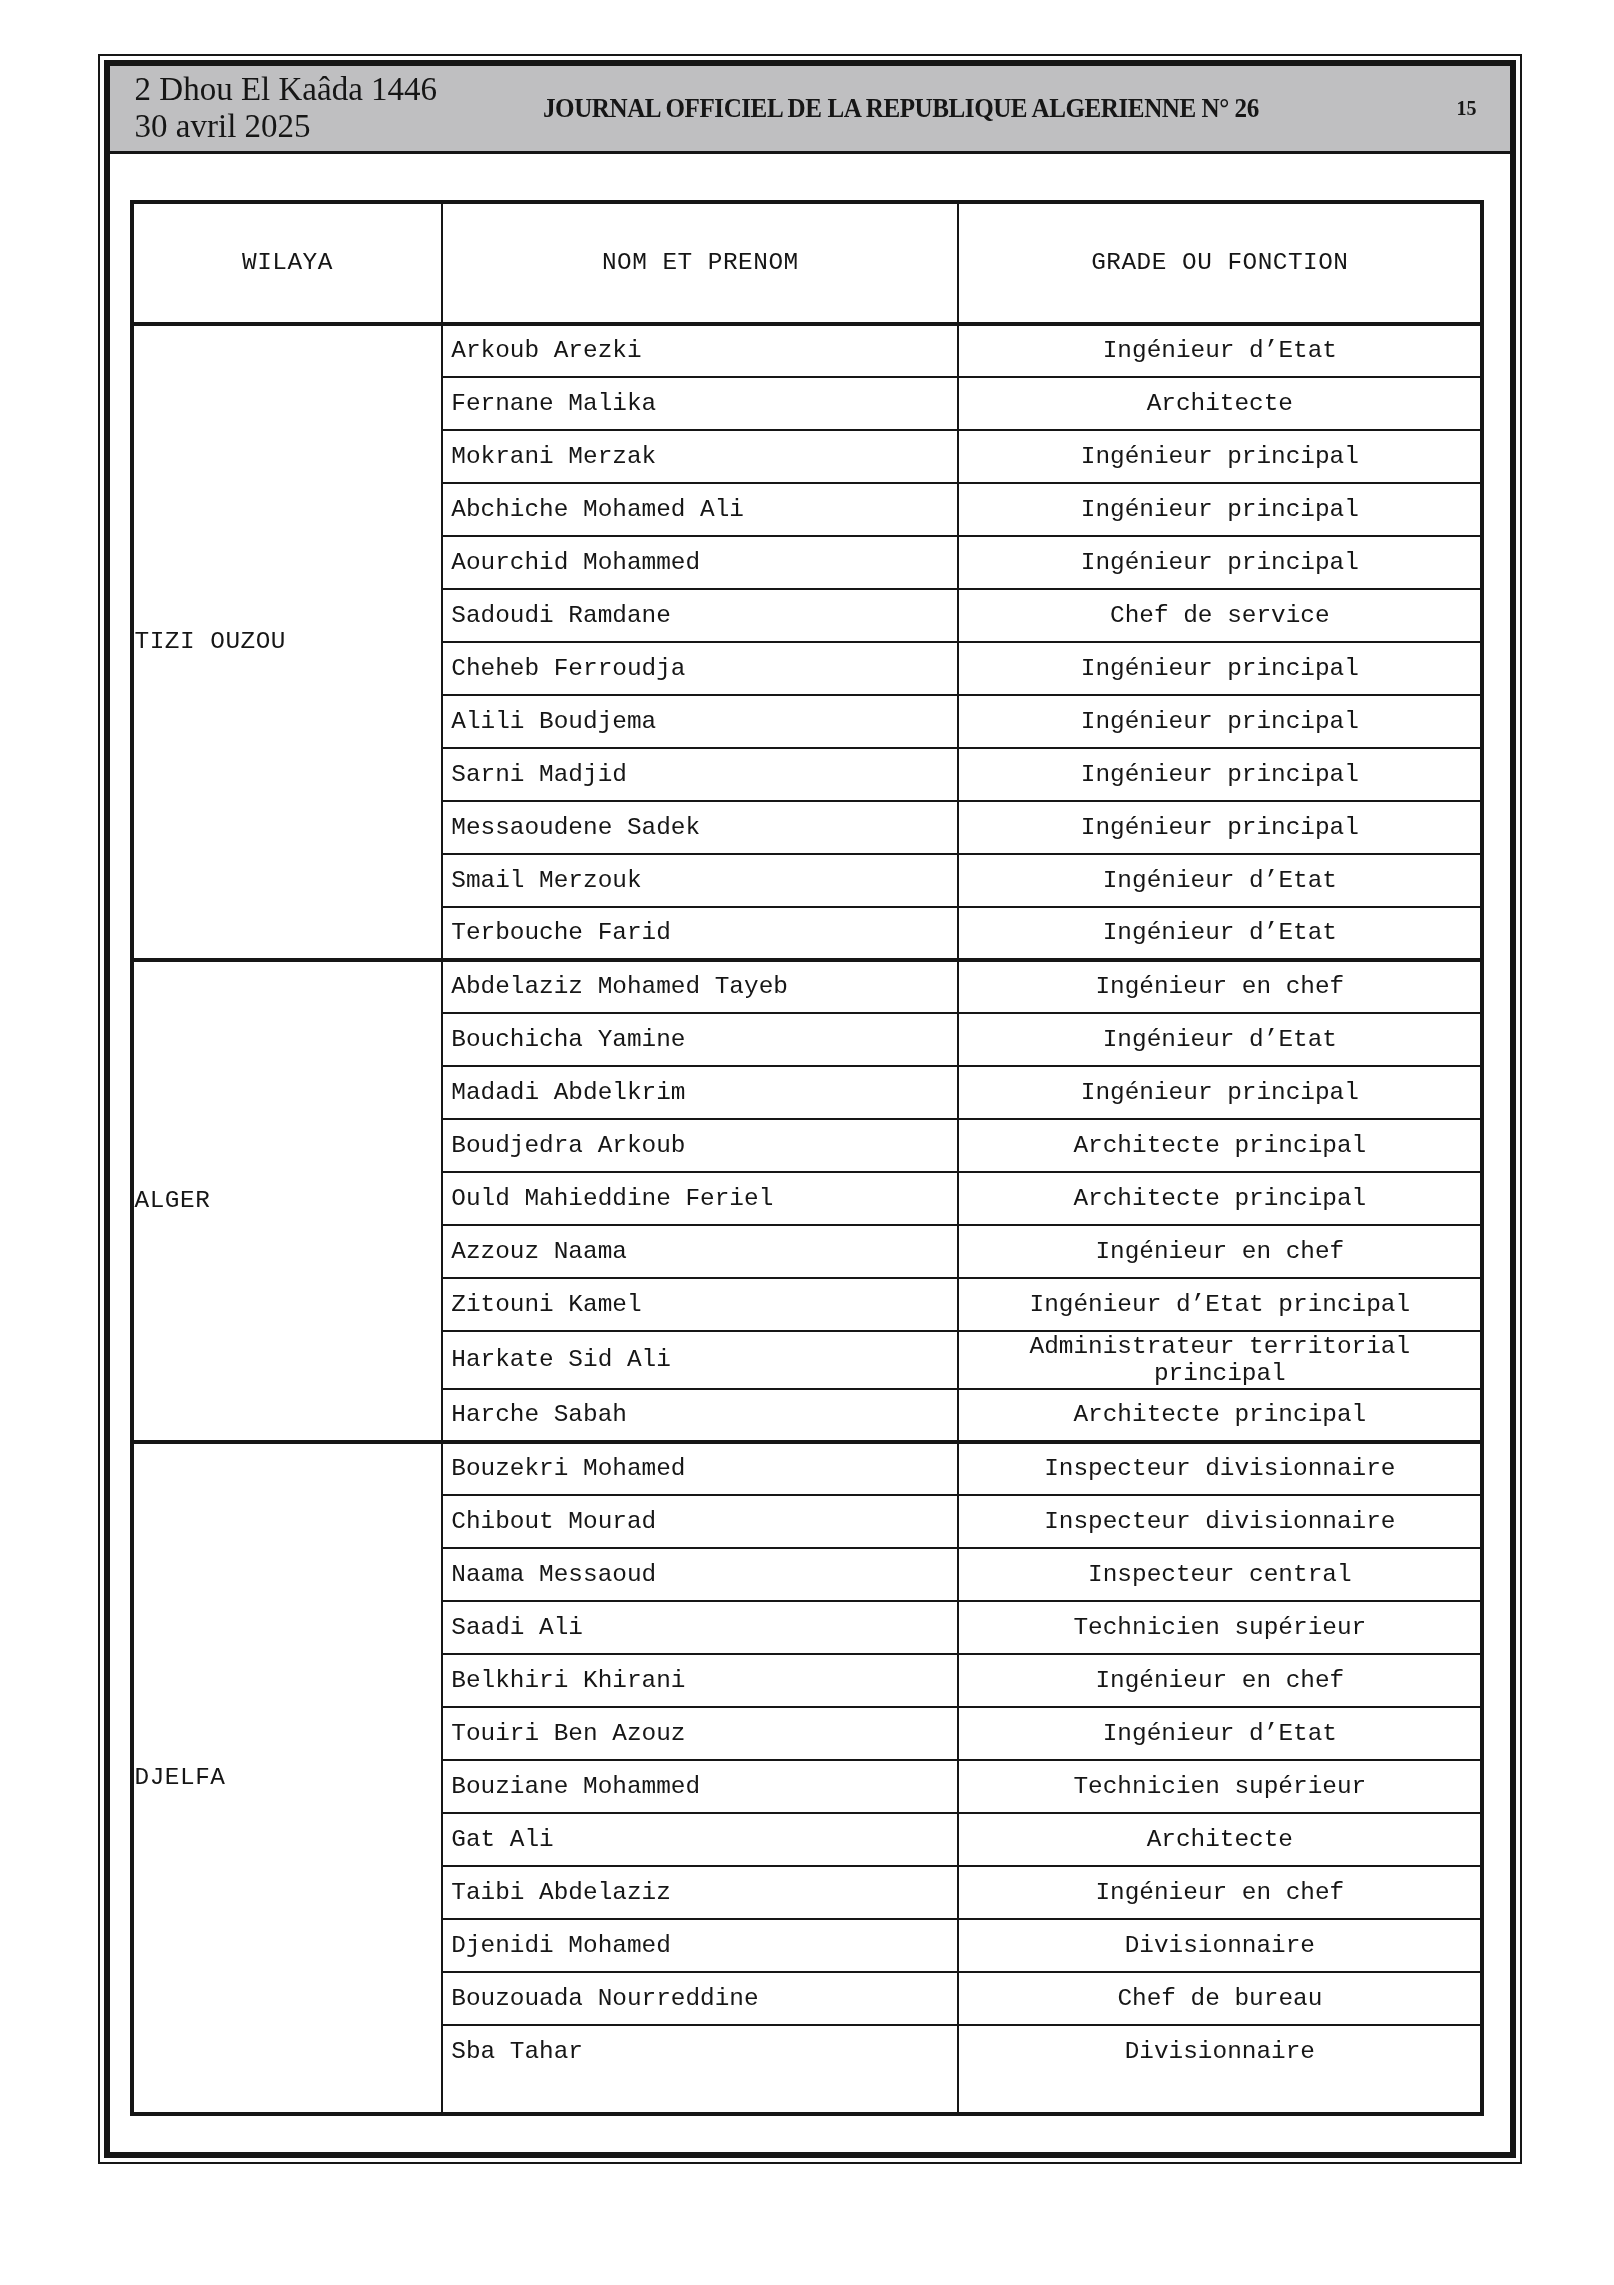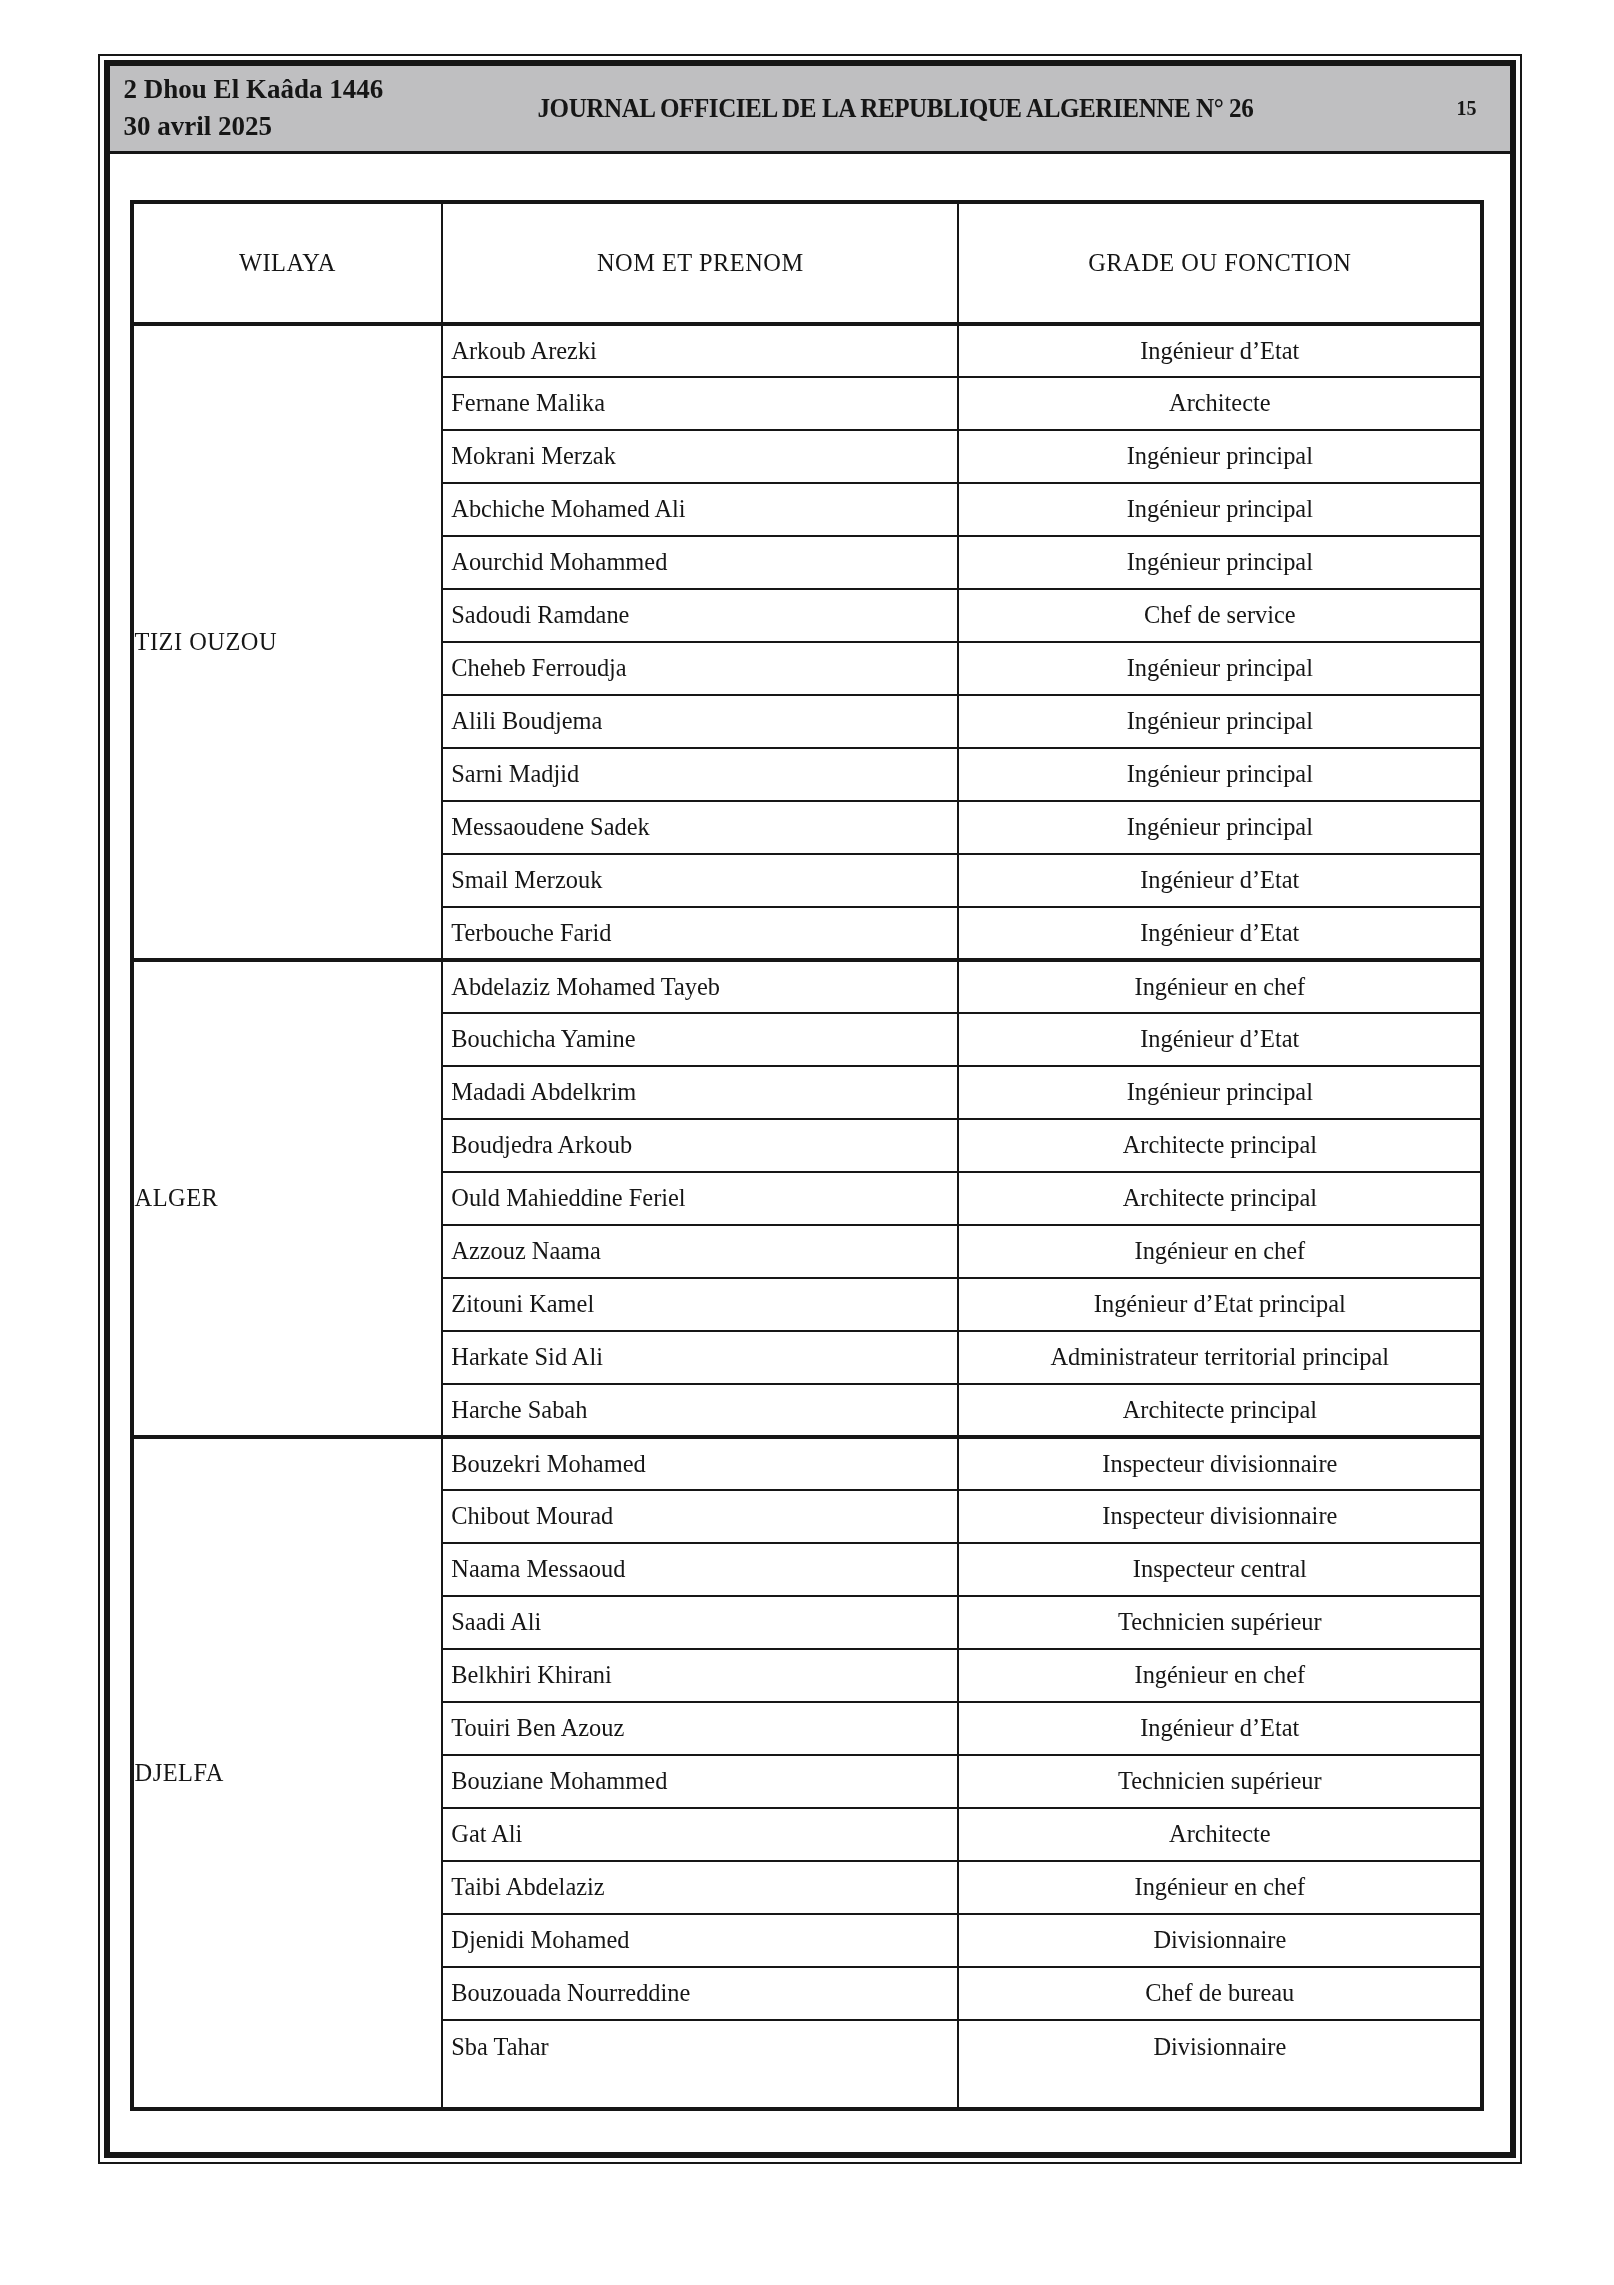--- a/index.html
+++ b/index.html
@@ -38,24 +38,24 @@
   .masthead {
     flex: 0 0 auto;
     height: 88px;
     background: #bfbfc1;
     border-bottom: 3.6px solid #161616;
     box-sizing: border-box;
     display: flex;
     align-items: center;
   }
   .masthead .dates {
-    padding-left: 14px;
+    padding-left: 25px;
     width: 299px;
-    font-weight: bold;
-    font-size: 27px;
+    font-weight: normal;
+    font-size: 33px;
     line-height: 37px;
     white-space: nowrap;
   }
   .masthead .journal-title {
     flex: 1;
     text-align: center;
     font-weight: bold;
     font-size: 27px;
     letter-spacing: -0.5px;
     transform: scaleX(0.93);
@@ -63,20 +63,21 @@
   .masthead .page-number {
     width: 109px;
     text-align: right;
     padding-right: 34px;
     font-weight: bold;
     font-size: 20px;
   }
   
   .table-wrap {
     margin: 46px 26px 0 20px;
+    font-family: Liberation Mono, monospace;
   }
   table.roster {
     width: 100%;
     border-collapse: collapse;
     border: 4.5px solid #161616;
   }
   table.roster th,
   table.roster td {
     border: 2.7px solid #161616;
     font-size: 24.4px;

